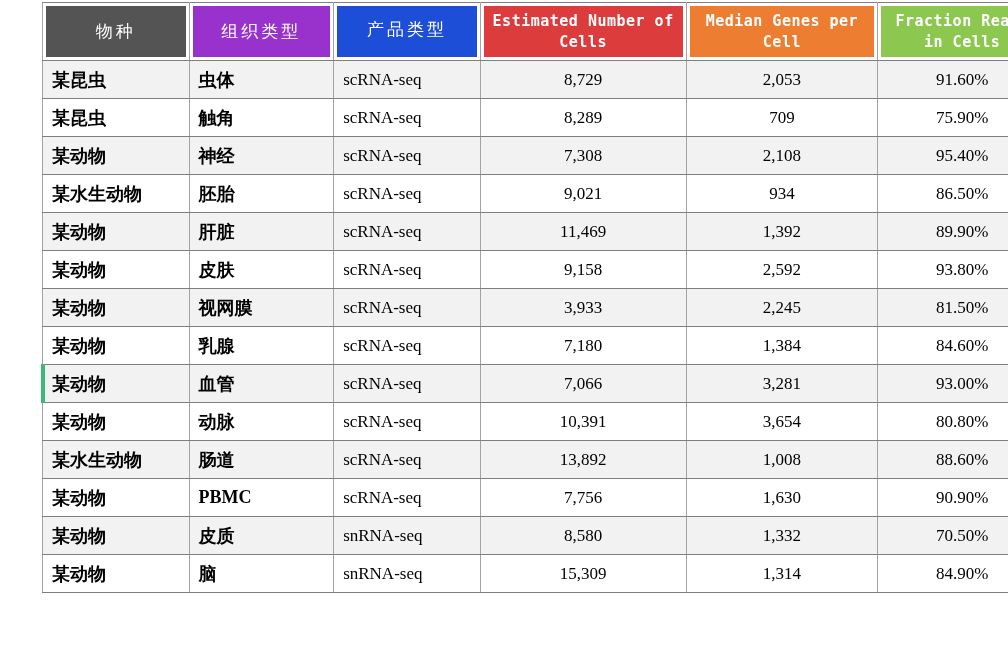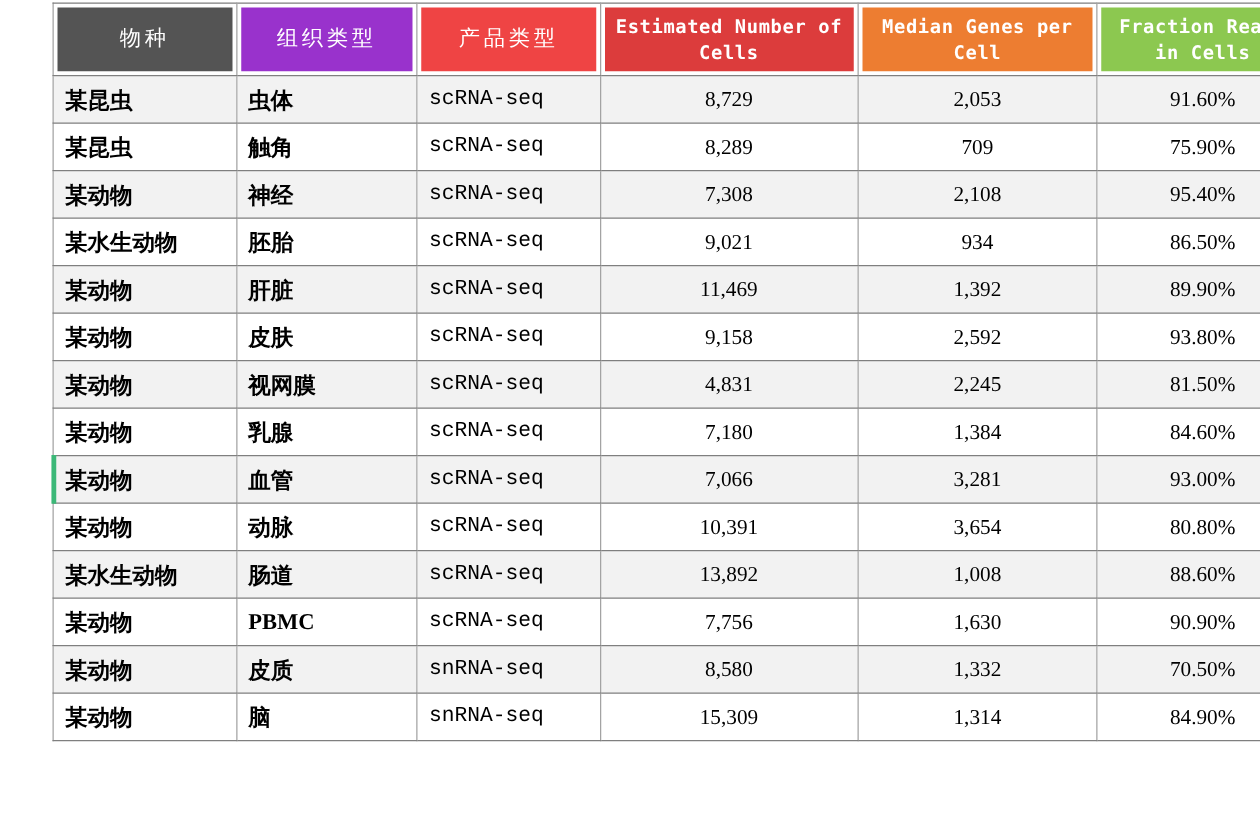--- a/index.html
+++ b/index.html
@@ -49,21 +49,21 @@
   tbody td {
     height: 37px;
     padding: 0;
     background: #ffffff;
     font-size: 17px;
     color: #000000;
     vertical-align: middle;
   }
   tbody tr:nth-child(odd) td { background: var(--stripe, #f2f2f2); }
   td.zh  { font-weight: bold; padding: 0 9px; font-size: 18px; }
-  td.lat { padding: 0 9px; font-family: Liberation Mono, monospace; }
+  td.lat { padding: 0 9px; }
   td.num { text-align: center; font-family: Liberation Serif, serif; }
   .row-marker {
     position: absolute;
     left: 0;
     top: 364px;
     width: 4px;
     height: 39px;
     background: #3CB878;
   }
 </style>
@@ -82,21 +82,21 @@
       </colgroup>
     <thead>
       <tr>
           <th class="zh">
             <div class="hblock" style="background: rgb(84, 84, 84);">物种</div>
           </th>
           <th class="zh">
             <div class="hblock" style="background: rgb(153, 50, 204);">组织类型</div>
           </th>
           <th class="zh">
-            <div class="hblock" style="background: #ef4444;">产品类型</div>
+            <div class="hblock" style="background: #1d4ed8; font-family: Liberation Mono, monospace;">产品类型</div>
           </th>
           <th class="en">
             <div class="hblock" style="background: rgb(220, 60, 60);">Estimated Number of
 Cells</div>
           </th>
           <th class="en">
             <div class="hblock" style="background: rgb(237, 125, 49);">Median Genes per
 Cell</div>
           </th>
           <th class="en">
@@ -151,21 +151,21 @@
           <td class="zh">皮肤</td>
           <td class="lat">scRNA-seq</td>
           <td class="num">9,158</td>
           <td class="num">2,592</td>
           <td class="num">93.80%</td>
         </tr>
         <tr>
           <td class="zh">某动物</td>
           <td class="zh">视网膜</td>
           <td class="lat">scRNA-seq</td>
-          <td class="num">4,831</td>
+          <td class="num">3,933</td>
           <td class="num">2,245</td>
           <td class="num">81.50%</td>
         </tr>
         <tr>
           <td class="zh">某动物</td>
           <td class="zh">乳腺</td>
           <td class="lat">scRNA-seq</td>
           <td class="num">7,180</td>
           <td class="num">1,384</td>
           <td class="num">84.60%</td>

